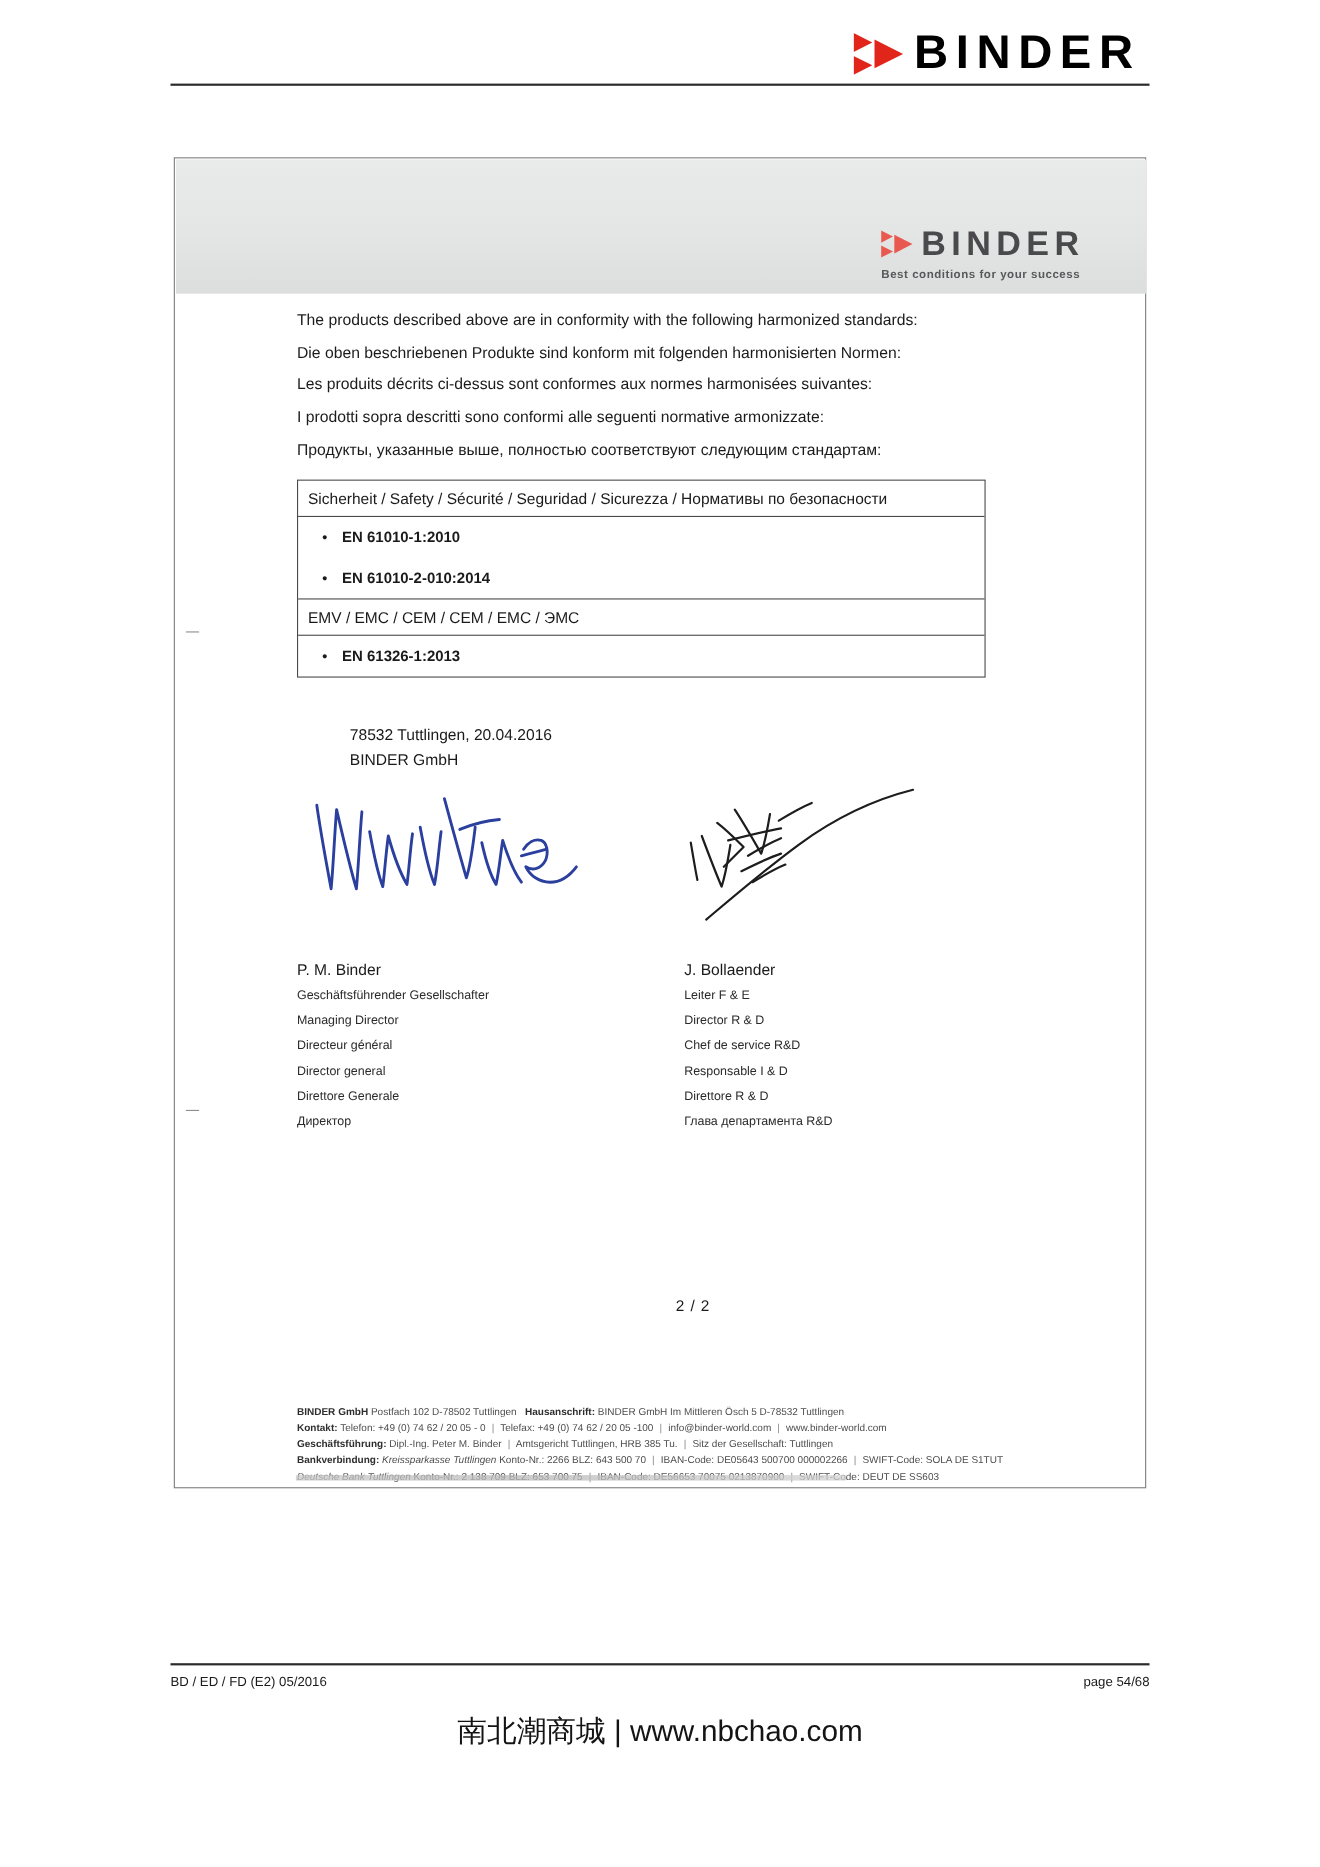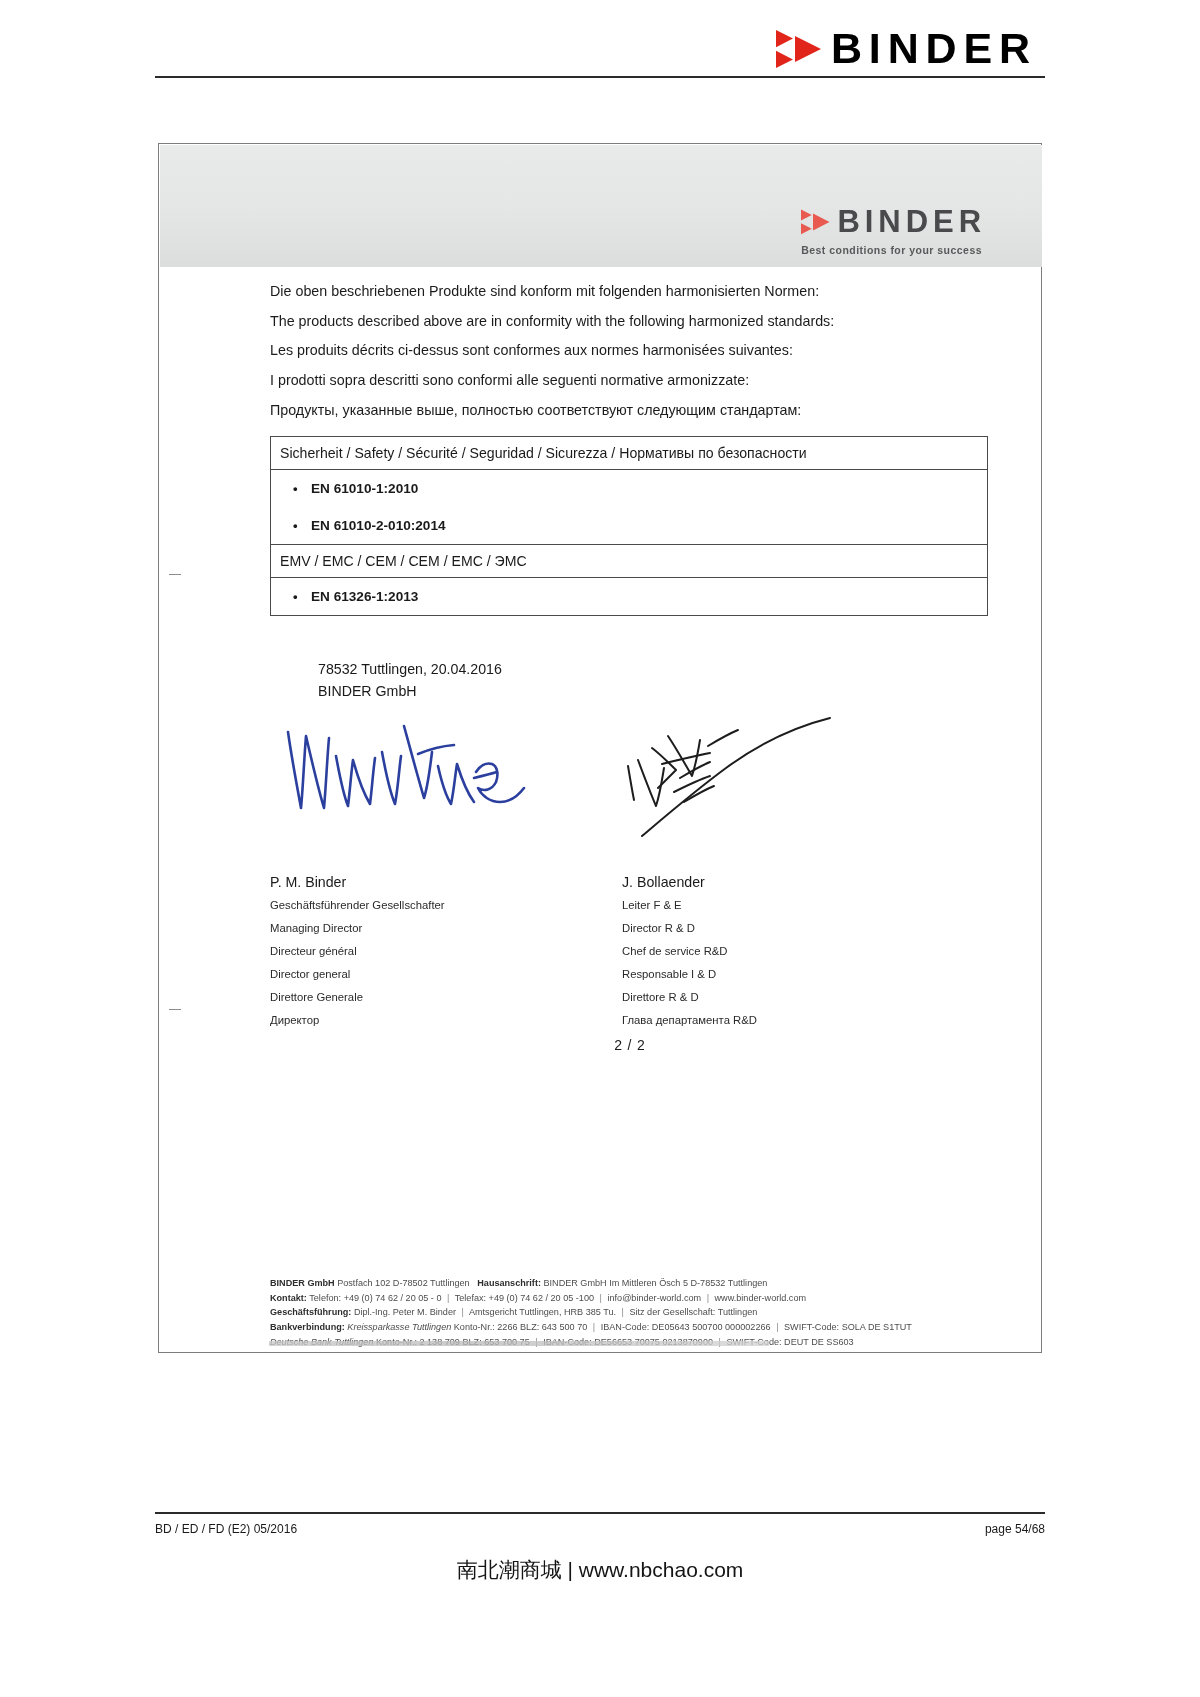--- a/index.html
+++ b/index.html
@@ -110,21 +110,21 @@
     font-size: 14.3px;
     color: #1b1b1b;
     margin-bottom: 12.5px;
     line-height: 1.2;
     white-space: nowrap;
   }
 
   
   .std-table {
     margin-top: 17px;
-    width: 718px;
+    width: 626px;
     border: 1px solid #4a4a4a;
     box-sizing: border-box;
   }
   .std-head {
     font-size: 14.1px;
     padding: 8px 9px 8px 9px;
     border-bottom: 1px solid #4a4a4a;
     white-space: nowrap;
   }
   .std-group { border-bottom: 1px solid #4a4a4a; }
@@ -172,20 +172,21 @@
   .sig-title {
     font-size: 11.3px;
     color: #2a2a2a;
     margin-bottom: 9.5px;
     line-height: 1.2;
   }
 
   .page-num {
     text-align: center;
     font-size: 14px;
+    margin-top: 142px;
     letter-spacing: 0.06em;
   }
 
   
   .cert-footer {
     position: absolute;
     left: 111px;
     top: 1132px;
     width: 740px;
     color: #4d4d4d;
@@ -234,21 +235,21 @@
     justify-content: space-between;
     align-items: baseline;
     font-size: 12px;
     color: #1a1a1a;
   }
   .watermark {
     position: absolute;
     left: 0; right: 0;
     top: 1556px;
     text-align: center;
-    font-size: 21px;
+    font-size: 27px;
     color: #141414;
   }
 </style>
 </head>
 <body>
 
 <div class="page-header">
   <div class="brand-outer">
     <span class="tri-mark big">
       <svg width="46" height="40" viewBox="0 0 46 40" aria-hidden="true">
@@ -279,22 +280,22 @@
     </div>
     <div class="tagline">Best conditions for your success</div>
   </div>
 
   <div class="tick" style="left:10px; top:430px;"></div>
   <div class="tick" style="left:10px; top:865px;"></div>
 
   <div class="cert-body">
 
     <div>
+      <div class="conformity-line">The products described above are in conformity with the following harmonized standards:</div>
       <div class="conformity-line">Die oben beschriebenen Produkte sind konform mit folgenden harmonisierten Normen:</div>
-      <div class="conformity-line">The products described above are in conformity with the following harmonized standards:</div>
       <div class="conformity-line">Les produits décrits ci-dessus sont conformes aux normes harmonisées suivantes:</div>
       <div class="conformity-line">I prodotti sopra descritti sono conformi alle seguenti normative armonizzate:</div>
       <div class="conformity-line">Продукты, указанные выше, полностью соответствуют следующим стандартам:</div>
     </div>
 
     <div class="std-table">
       <div class="std-group">
         <div class="std-head">Sicherheit / Safety / Sécurité / Seguridad / Sicurezza / Нормативы по безопасности</div>
         <div class="std-item">
           <span class="std-bullet">•</span>

